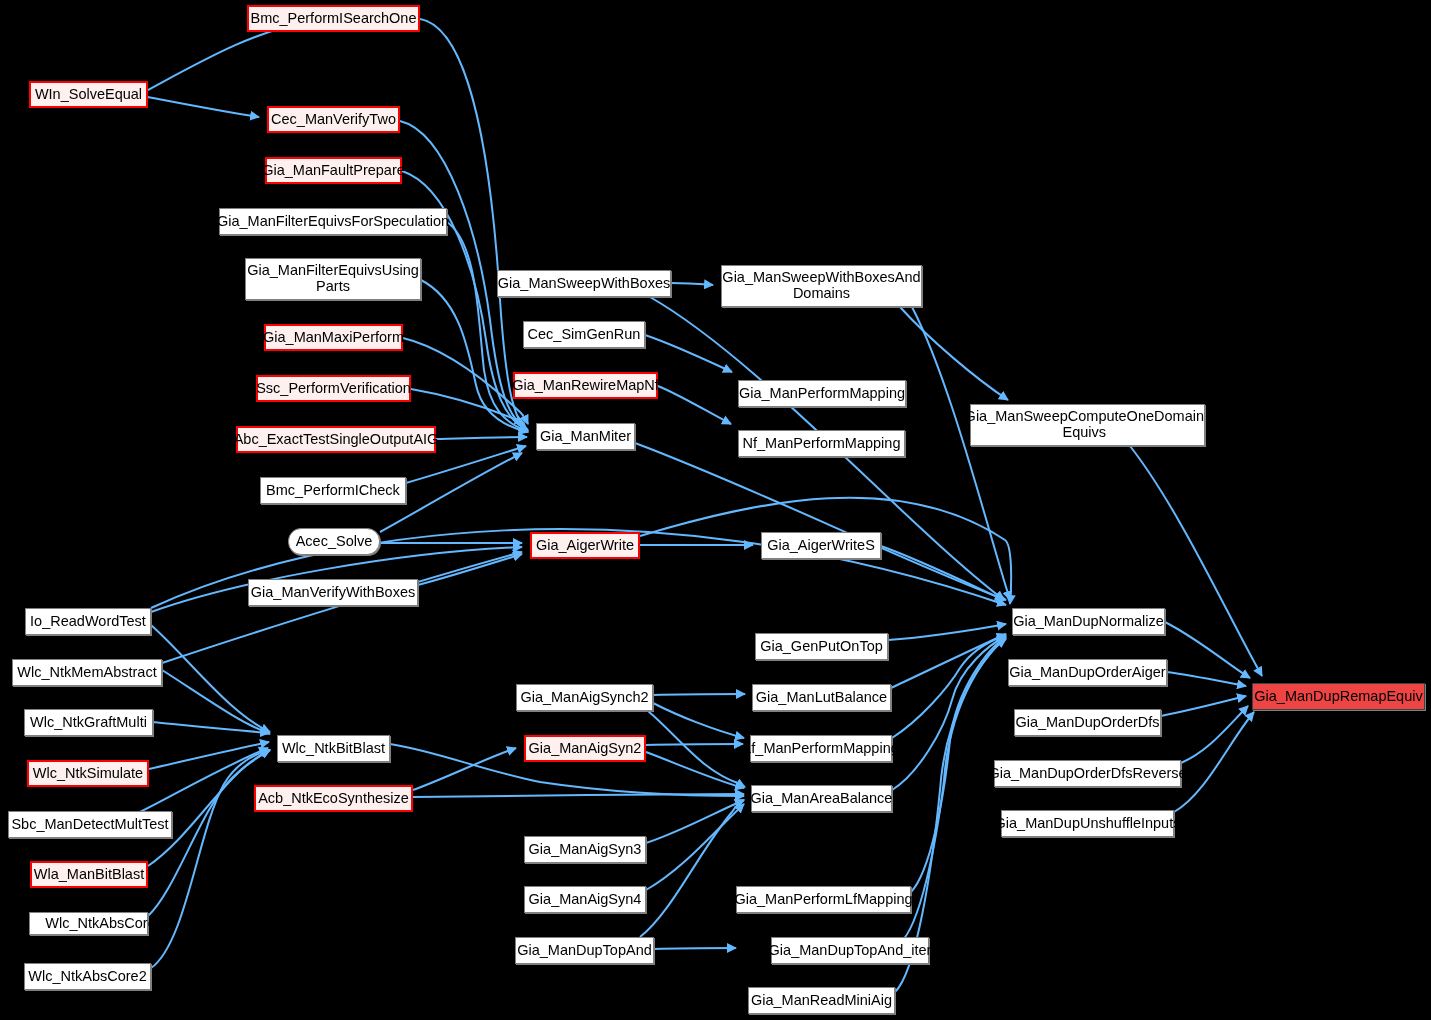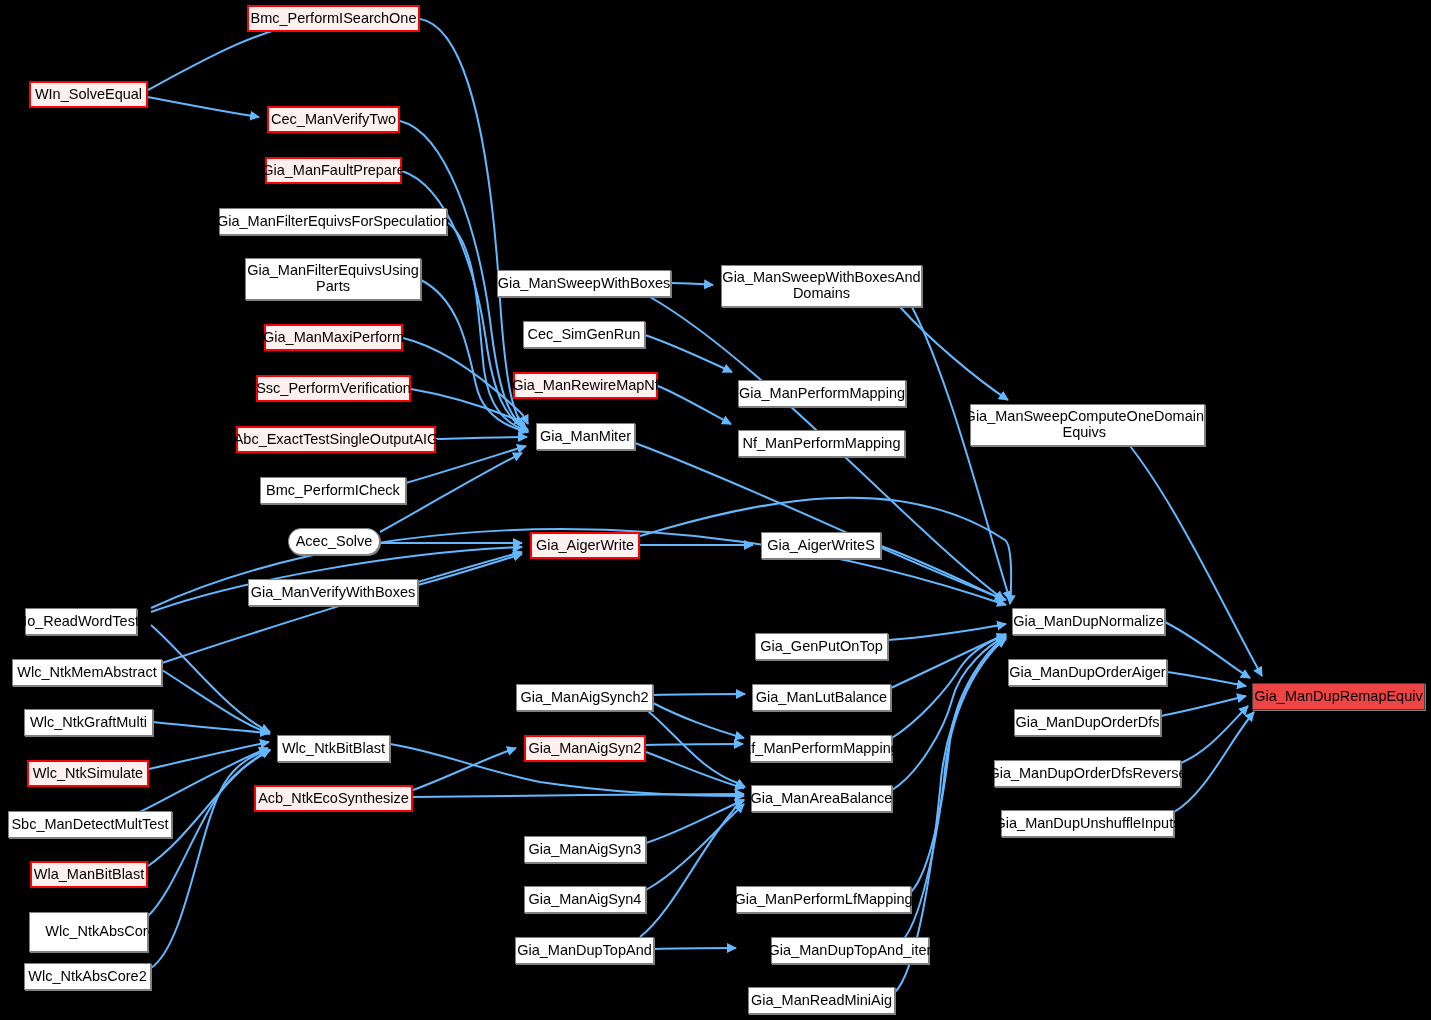--- a/index.html
+++ b/index.html
@@ -145,21 +145,21 @@
       <div class="node red" style="left: 236px; top: 426px; width: 200px; height: 27px;"><span class="node-label">Abc_ExactTestSingleOutputAIG</span></div>
       <div class="node" style="left: 536px; top: 423px; width: 99px; height: 27px;"><span class="node-label">Gia_ManMiter</span></div>
       <div class="node" style="left: 738px; top: 430px; width: 167px; height: 27px;"><span class="node-label">Nf_ManPerformMapping</span></div>
       <div class="node" style="left: 970px; top: 404px; width: 235px; height: 42px; justify-content: flex-end;"><span class="node-label">Gia_ManSweepComputeOneDomain
 Equivs</span></div>
       <div class="node" style="left: 260px; top: 477px; width: 146px; height: 27px;"><span class="node-label">Bmc_PerformICheck</span></div>
       <div class="node" style="left: 288px; top: 528px; width: 92px; height: 27px; border-radius: 13px;"><span class="node-label">Acec_Solve</span></div>
       <div class="node red" style="left: 530px; top: 532px; width: 110px; height: 27px;"><span class="node-label">Gia_AigerWrite</span></div>
       <div class="node" style="left: 761px; top: 532px; width: 120px; height: 27px;"><span class="node-label">Gia_AigerWriteS</span></div>
       <div class="node" style="left: 248px; top: 579px; width: 170px; height: 27px;"><span class="node-label">Gia_ManVerifyWithBoxes</span></div>
-      <div class="node" style="left: 25px; top: 608px; width: 112px; height: 27px;"><span class="node-label">Io_ReadWordTest</span></div>
+      <div class="node" style="left: 25px; top: 608px; width: 126px; height: 27px;"><span class="node-label">Io_ReadWordTest</span></div>
       <div class="node" style="left: 1012px; top: 608px; width: 153px; height: 27px;"><span class="node-label">Gia_ManDupNormalize</span></div>
       <div class="node" style="left: 755px; top: 633px; width: 133px; height: 27px;"><span class="node-label">Gia_GenPutOnTop</span></div>
       <div class="node" style="left: 12px; top: 659px; width: 150px; height: 27px;"><span class="node-label">Wlc_NtkMemAbstract</span></div>
       <div class="node" style="left: 1008px; top: 659px; width: 159px; height: 27px;"><span class="node-label">Gia_ManDupOrderAiger</span></div>
       <div class="node" style="left: 516px; top: 684px; width: 137px; height: 27px;"><span class="node-label">Gia_ManAigSynch2</span></div>
       <div class="node" style="left: 752px; top: 684px; width: 139px; height: 27px;"><span class="node-label">Gia_ManLutBalance</span></div>
       <div class="node gray" style="left: 1252px; top: 683px; width: 173px; height: 27px;"><span class="node-label">Gia_ManDupRemapEquiv</span></div>
       <div class="node" style="left: 24px; top: 709px; width: 129px; height: 27px;"><span class="node-label">Wlc_NtkGraftMulti</span></div>
       <div class="node" style="left: 1014px; top: 709px; width: 147px; height: 27px;"><span class="node-label">Gia_ManDupOrderDfs</span></div>
       <div class="node" style="left: 277px; top: 735px; width: 113px; height: 27px;"><span class="node-label">Wlc_NtkBitBlast</span></div>
@@ -168,19 +168,19 @@
       <div class="node red" style="left: 27px; top: 760px; width: 122px; height: 27px;"><span class="node-label">Wlc_NtkSimulate</span></div>
       <div class="node" style="left: 994px; top: 760px; width: 187px; height: 27px;"><span class="node-label">Gia_ManDupOrderDfsReverse</span></div>
       <div class="node red" style="left: 254px; top: 785px; width: 159px; height: 27px;"><span class="node-label">Acb_NtkEcoSynthesize</span></div>
       <div class="node" style="left: 751px; top: 785px; width: 141px; height: 27px;"><span class="node-label">Gia_ManAreaBalance</span></div>
       <div class="node" style="left: 8px; top: 811px; width: 164px; height: 27px;"><span class="node-label">Sbc_ManDetectMultTest</span></div>
       <div class="node" style="left: 1001px; top: 810px; width: 173px; height: 27px;"><span class="node-label">Gia_ManDupUnshuffleInputs</span></div>
       <div class="node" style="left: 524px; top: 836px; width: 122px; height: 27px;"><span class="node-label">Gia_ManAigSyn3</span></div>
       <div class="node red" style="left: 30px; top: 861px; width: 118px; height: 27px;"><span class="node-label">Wla_ManBitBlast</span></div>
       <div class="node" style="left: 524px; top: 886px; width: 122px; height: 27px;"><span class="node-label">Gia_ManAigSyn4</span></div>
       <div class="node" style="left: 736px; top: 886px; width: 175px; height: 27px;"><span class="node-label">Gia_ManPerformLfMapping</span></div>
-      <div class="node" style="left: 29px; top: 912px; width: 119px; height: 40px; padding-left: 24px;"><span class="node-label">Wlc_NtkAbsCore</span></div>
+      <div class="node" style="left: 29px; top: 912px; width: 119px; height: 23px; padding-left: 24px;"><span class="node-label">Wlc_NtkAbsCore</span></div>
       <div class="node" style="left: 515px; top: 937px; width: 139px; height: 27px;"><span class="node-label">Gia_ManDupTopAnd</span></div>
       <div class="node" style="left: 771px; top: 937px; width: 158px; height: 27px;"><span class="node-label">Gia_ManDupTopAnd_iter</span></div>
       <div class="node" style="left: 24px; top: 963px; width: 127px; height: 27px;"><span class="node-label">Wlc_NtkAbsCore2</span></div>
       <div class="node" style="left: 748px; top: 987px; width: 147px; height: 27px;"><span class="node-label">Gia_ManReadMiniAig</span></div>
     </div>
 </div>
 
 </body></html>

